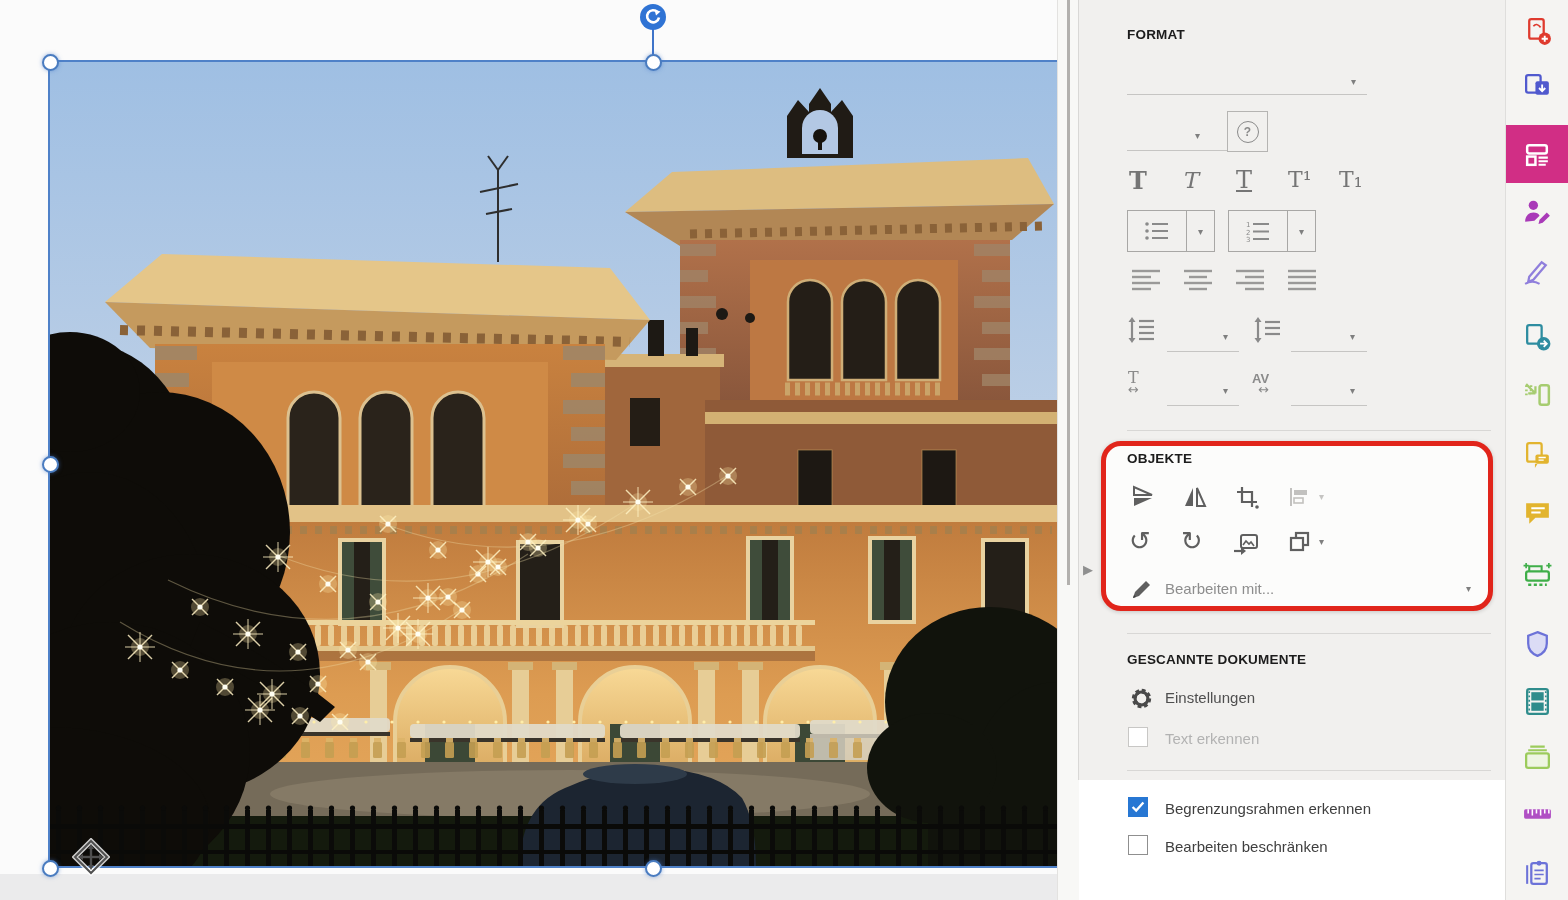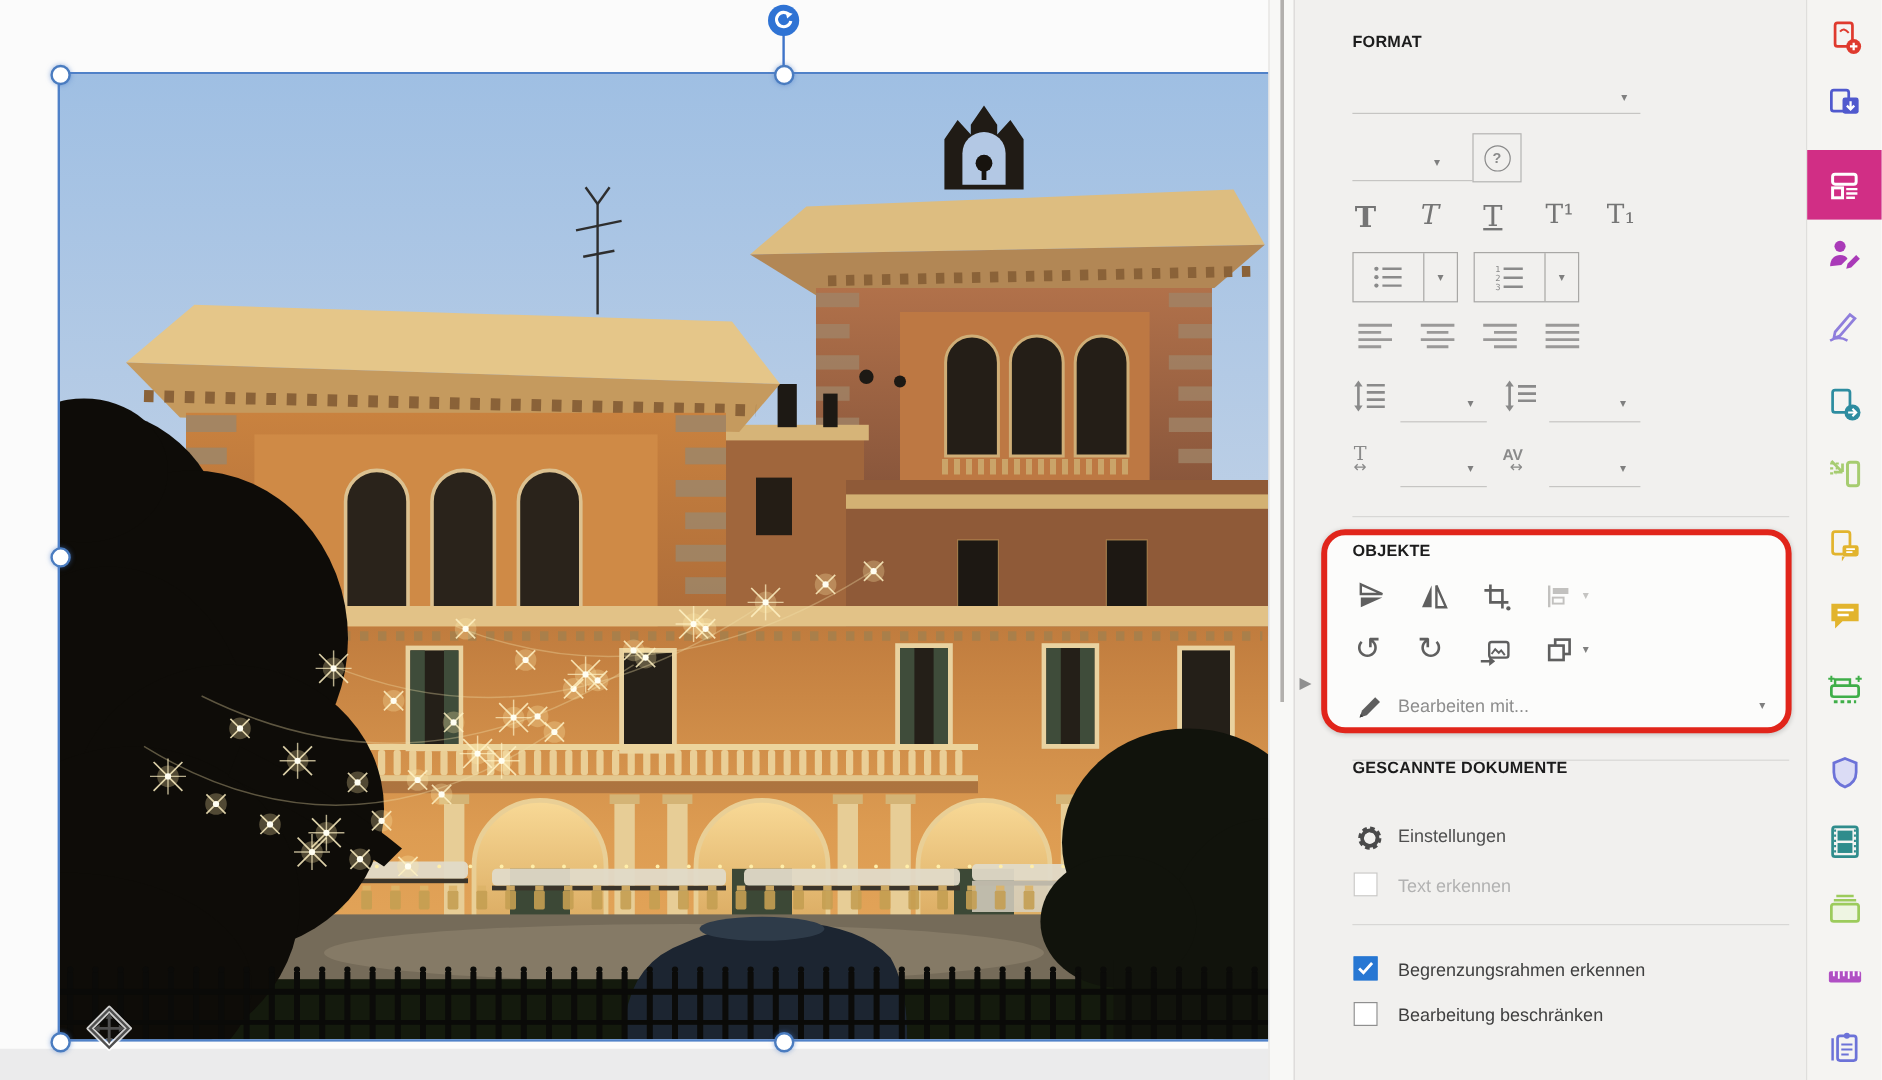--- a/index.html
+++ b/index.html
@@ -20,21 +20,21 @@
   .move-glyph{position:absolute;left:72px;top:838px;width:38px;height:38px;z-index:6;}
 
   
   .scrollstrip{position:absolute;left:1057px;top:0;width:21px;height:900px;background:#f8f8f6;
                border-left:1px solid #e3e2e0;}
   .scroll-thumb{position:absolute;left:9px;top:0;width:3px;height:585px;background:#b2b0ad;}
   .collapse{position:absolute;left:1083px;top:562px;font-size:13px;color:#8f8f8f;
             font-family:"DejaVu Sans",sans-serif;z-index:3;cursor:pointer;}
 
   
-  .panel{position:absolute;left:1078px;top:0;width:427px;height:900px;background:#f1f0ee;
+  .panel{position:absolute;left:1078px;top:0;width:427px;height:780px;background:#f1f0ee;
          border-left:1px solid #d9d8d6;}
   .panel *{box-sizing:border-box;}
   .ptitle{position:absolute;font-size:13.5px;font-weight:bold;color:#1c1c1c;letter-spacing:.2px;}
   .ulfield{position:absolute;height:34px;border-bottom:1px solid #c6c5c3;}
   .chev{position:absolute;color:#7f7f7f;font-size:10px;font-family:"DejaVu Sans",sans-serif;}
   .chev.dis{color:#c5c4c2;}
   .tbtn{position:absolute;font-family:"DejaVu Serif",serif;color:#757575;cursor:pointer;}
   .listbox{position:absolute;width:88px;height:42px;border:1px solid #a8a7a5;display:flex;}
   .listbox .cell-i{width:59px;border-right:1px solid #a8a7a5;display:flex;align-items:center;justify-content:center;}
   .listbox .cell-c{flex:1;display:flex;align-items:center;justify-content:center;color:#7f7f7f;
@@ -916,21 +916,21 @@
     <svg width="26" height="26" viewBox="0 0 26 26">
       <path d="M4,22 L6,16 L17,5 L21,9 L10,20 Z" fill="#5f5f5f"></path>
       <path d="M4,22 l3,-1 -2,-2 z" fill="#3c3c3c"></path>
       </svg>
   </div>
   <div class="gray-label" style="left:86px;top:580px;color:#8d8d8d;z-index:2;">Bearbeiten mit...</div>
   <span class="chev" style="left:387px;top:583px;z-index:2;">▾</span>
 
   <div class="divider" style="top:633px;"></div>
 
-  <div class="ptitle" style="left:48px;top:632px;">GESCANNTE DOKUMENTE</div>
+  <div class="ptitle" style="left:48px;top:652px;">GESCANNTE DOKUMENTE</div>
 
   <div class="objico" style="left:50px;top:686px;">
     <svg width="25" height="25" viewBox="0 0 24 24">
       <circle cx="12" cy="12" r="7" fill="none" stroke="#4a4a4a" stroke-width="4.6" stroke-dasharray="3.2 2.3"></circle>
       <circle cx="12" cy="12" r="6.2" fill="none" stroke="#4a4a4a" stroke-width="3"></circle>
       <circle cx="12" cy="12" r="2.4" fill="#f1f0ee"></circle>
       </svg>
   </div>
   <div class="gray-label" style="left:86px;top:689px;">Einstellungen</div>
 
@@ -944,21 +944,21 @@
   <div class="cb checked" style="left:49px;top:797px;">
     <svg viewBox="0 0 20 20">
         <path d="M4 10l4 4 8-9" stroke="#fff" stroke-width="2.6" fill="none"></path>
       </svg>
   </div>
   <div class="gray-label" style="left:86px;top:800px;color:#3f3f3f;">Begrenzungsrahmen erkennen</div>
 
   <div class="cb" style="left:49px;top:835px;">
     
   </div>
-  <div class="gray-label" style="left:86px;top:838px;color:#3f3f3f;">Bearbeitung beschränken</div>
+  <div class="gray-label" style="left:86px;top:838px;color:#3f3f3f;">Bearbeiten beschränken</div>
 </div>
 
 <div class="rail" id="rail">
     <div class="rail-item" style="top: 16px;">
       <svg viewBox="0 0 30 30">
         <rect x="7" y="3" width="14" height="19" rx="2" fill="none" stroke="#DF3A2E" stroke-width="2.2"></rect>
         <path d="M11 10q3-4 7 1" fill="none" stroke="#DF3A2E" stroke-width="1.6"></path>
         <circle cx="22" cy="22" r="6" fill="#DF3A2E"></circle>
         <path d="M22 19v6M19 22h6" stroke="#fff" stroke-width="1.8"></path>
       </svg>

